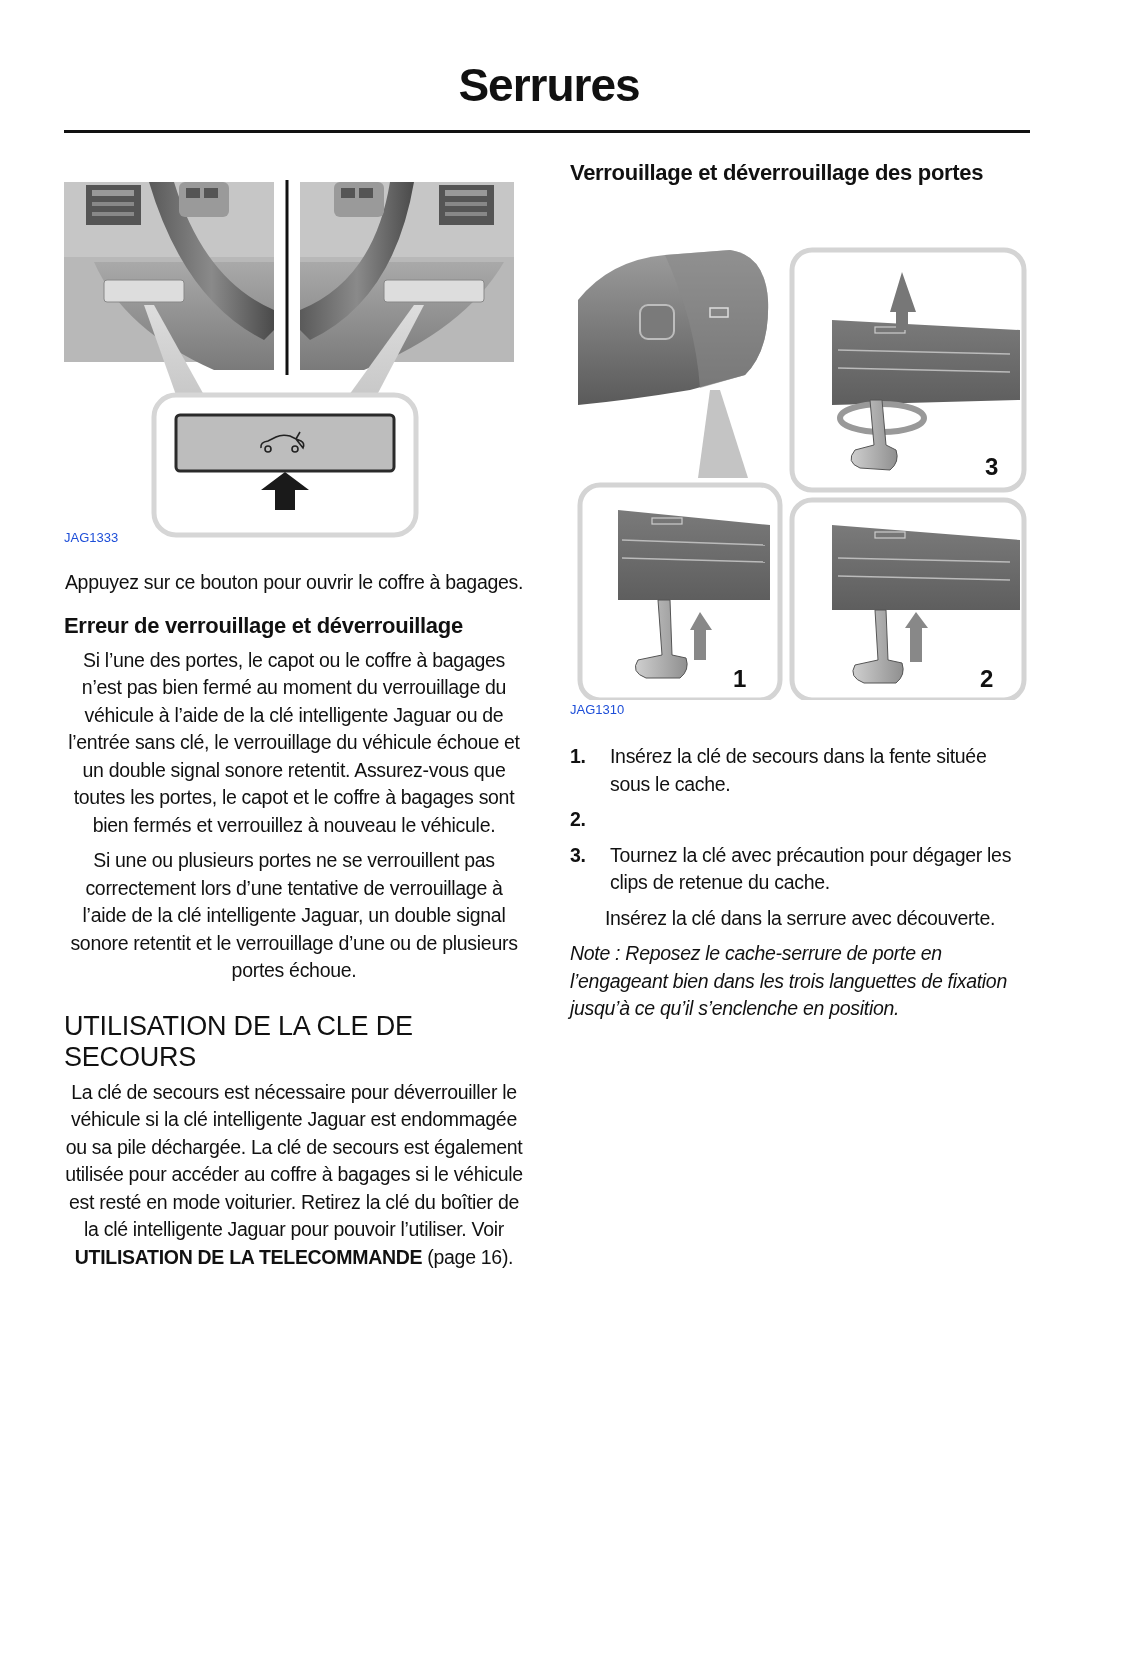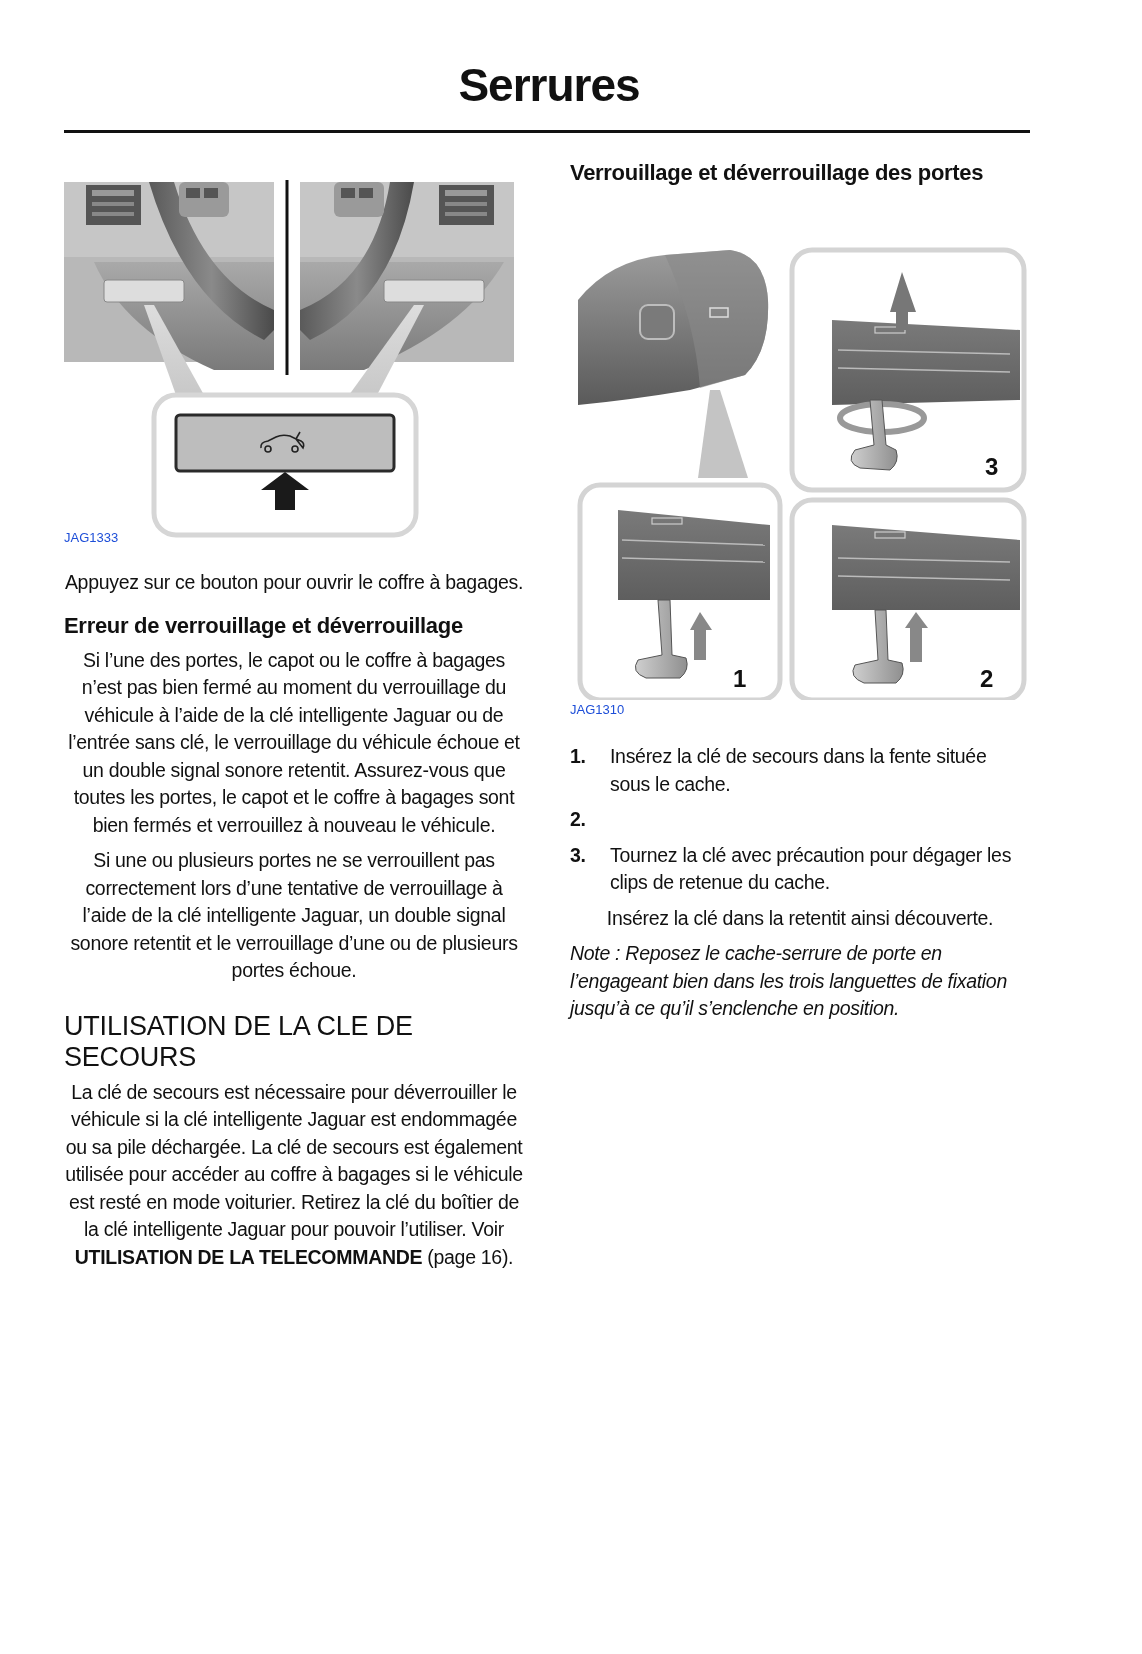--- a/index.html
+++ b/index.html
@@ -174,17 +174,17 @@
         <span>Insérez la clé de secours dans la fente située sous le cache.</span>
       </li>
     <li>
         <span class="num">2.</span>
       </li>
     <li>
         <span class="num">3.</span>
         <span>Tournez la clé avec précaution pour dégager les clips de retenue du cache.</span>
       </li>
   </ul>
-  <p class="body-text">Insérez la clé dans la retentit ainsi découverte.</p>
+  <p class="body-text">Insérez la clé dans la serrure avec découverte.</p>
   <p class="note"><b>Note :</b><span> Reposez le cache-serrure de porte en l’engageant bien dans les trois languettes de fixation jusqu’à ce qu’il s’enclenche en position.</span></p>
 </div>
 
 <div class="page-number">28</div>
 
 </body></html>

